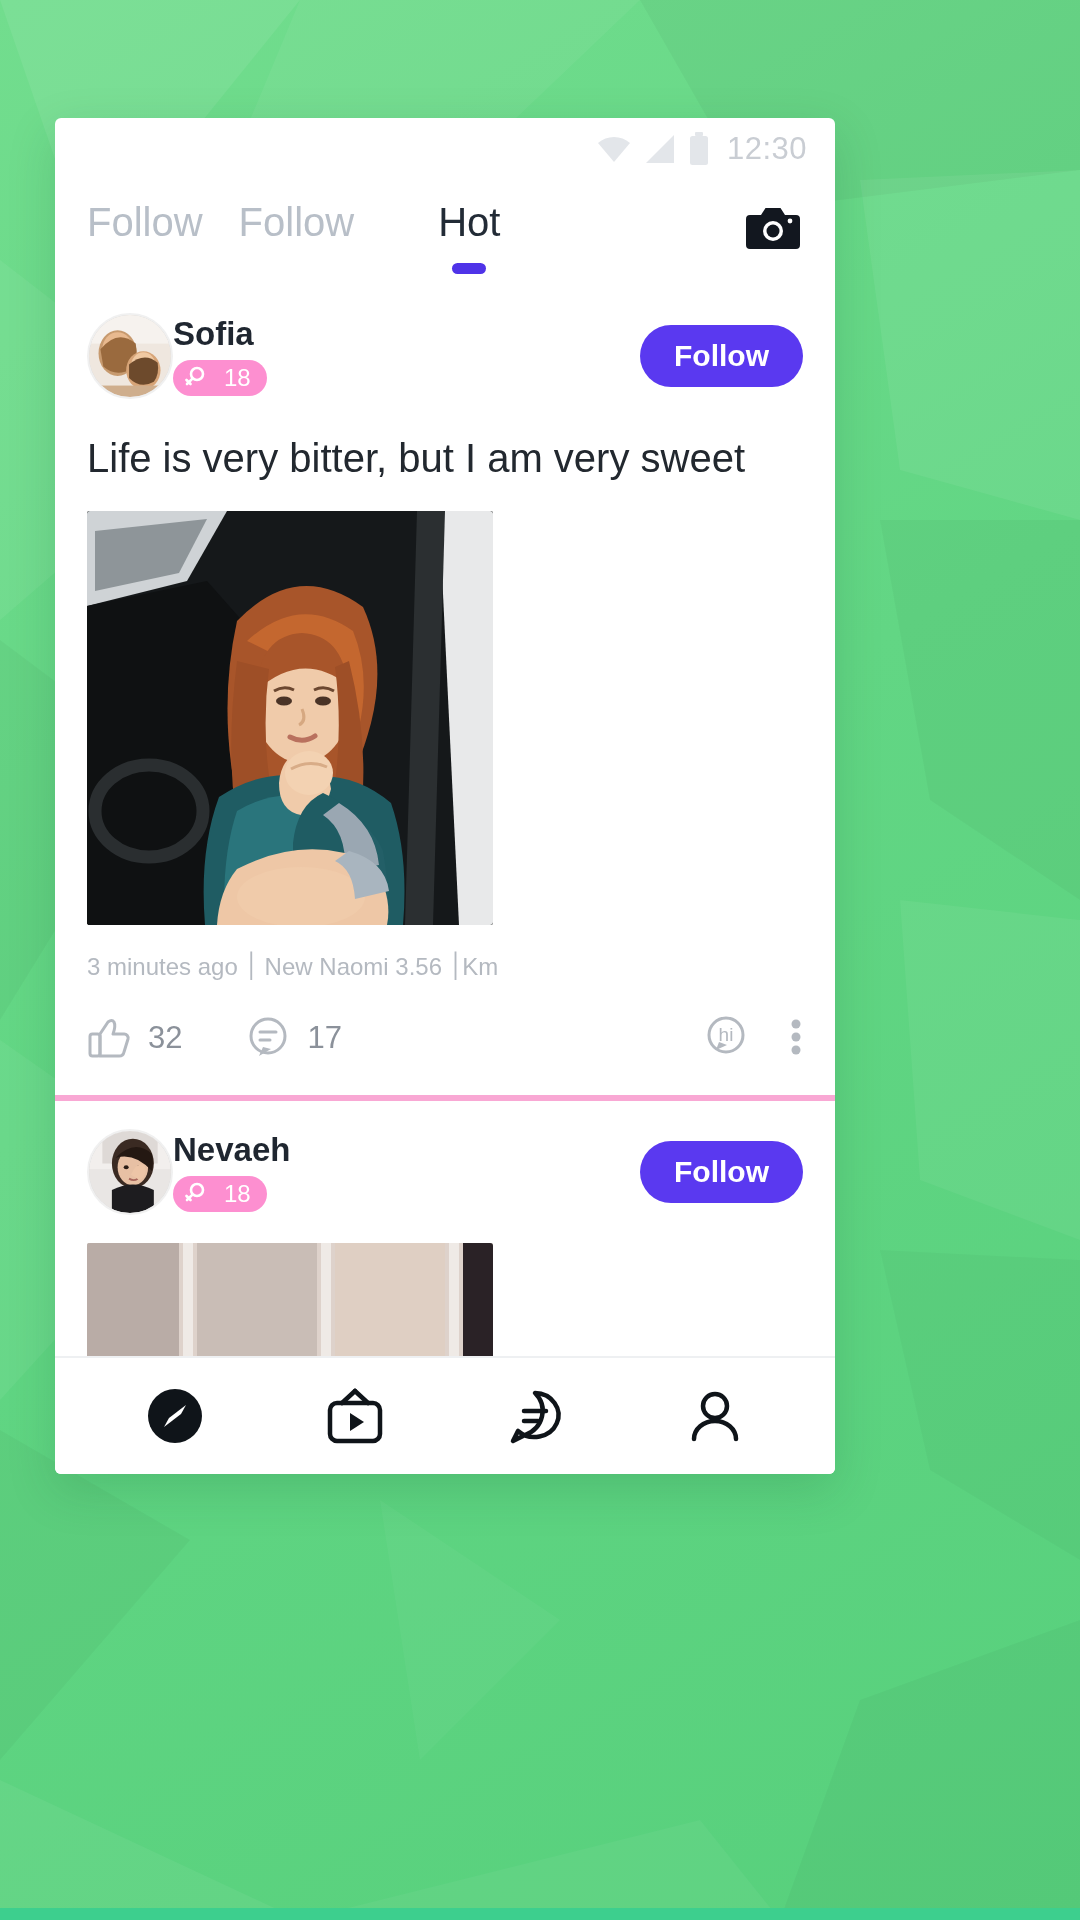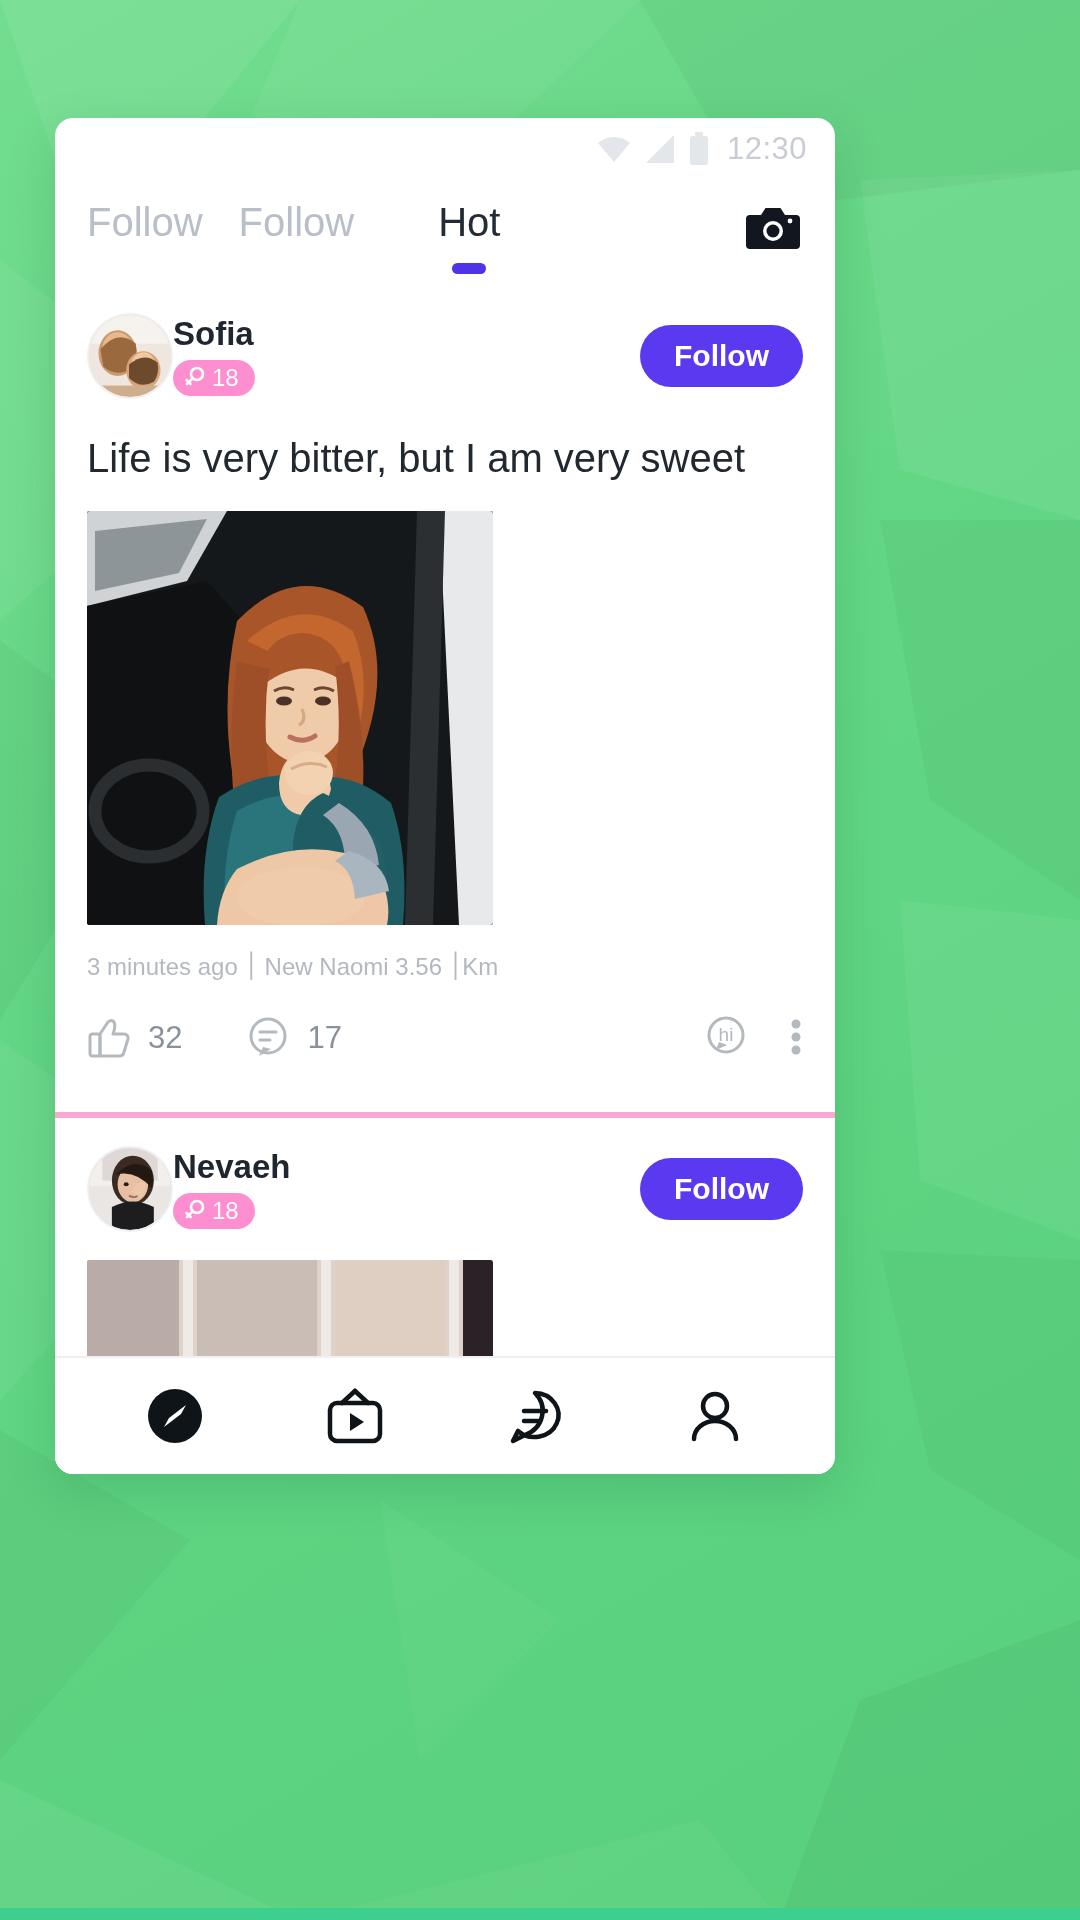--- a/index.html
+++ b/index.html
@@ -15,21 +15,21 @@
     position:absolute; inset:0;
     background:linear-gradient(150deg,#72dd8e 0%,#62d684 45%,#57d07c 100%);
   }
 
   
   #phone {
     position:absolute;
     left:55px; top:118px;
     width:780px; height:1356px;
     background:#ffffff;
-    border-radius:18px;
+    border-radius:6px;
     z-index:2;
     overflow:hidden;
     box-shadow:0 16px 48px rgba(20,90,50,.18);
     display:flex; flex-direction:column;
   }
 
   
   #statusbar {
     height:62px;
     display:flex; align-items:center; justify-content:flex-end;
@@ -81,21 +81,21 @@
   .avatar {
     width:86px; height:86px; border-radius:50%;
     overflow:hidden; flex:0 0 auto;
     border:2px solid #f0f0f0;
     position:relative; background:#ddd;
   }
   .avatar svg { display:block; width:100%; height:100%; }
   .uinfo { display:flex; flex-direction:column; gap:10px; }
   .uname { font-size:33px; font-weight:700; color:#1f2630; line-height:1; }
   .badge {
-    display:inline-flex; align-items:center; gap:7px;
+    display:inline-flex; align-items:center; gap:19px;
     background:#fd8fd0; border-radius:20px;
     padding:6px 16px 6px 12px; width:fit-content;
   }
   .badge .bnum { font-size:24px; color:#ffffff; font-weight:400; line-height:1; }
   .follow-btn {
     margin-left:auto;
     background:#5a39f0; color:#fff;
     font-size:30px; font-weight:700;
     border:none; border-radius:34px;
     padding:16px 34px; line-height:1;
@@ -110,21 +110,21 @@
     border-radius:3px; overflow:hidden; position:relative; background:#2b2b2b;
   }
   .photo.second { height:300px; }
   .photo svg { display:block; width:100%; height:100%; }
 
   .meta {
     margin-top:30px; font-size:24px; color:#b4b9c0; line-height:1;
   }
   .actions {
     margin-top:34px; display:flex; align-items:center;
-    padding-bottom:51px;
+    padding-bottom:34px;
   }
   .action { display:flex; align-items:center; gap:17px; margin-right:64px; }
   .action .cnt { font-size:31px; color:#8b919a; line-height:1; }
   .actions .right { margin-left:auto; display:flex; align-items:center; gap:40px; }
   .hi-text { font-size:19px; fill:#b4b9c0; }
 
   
   #bottomnav {
     flex:0 0 auto; height:118px;
     border-top:2px solid #eef0f2;

